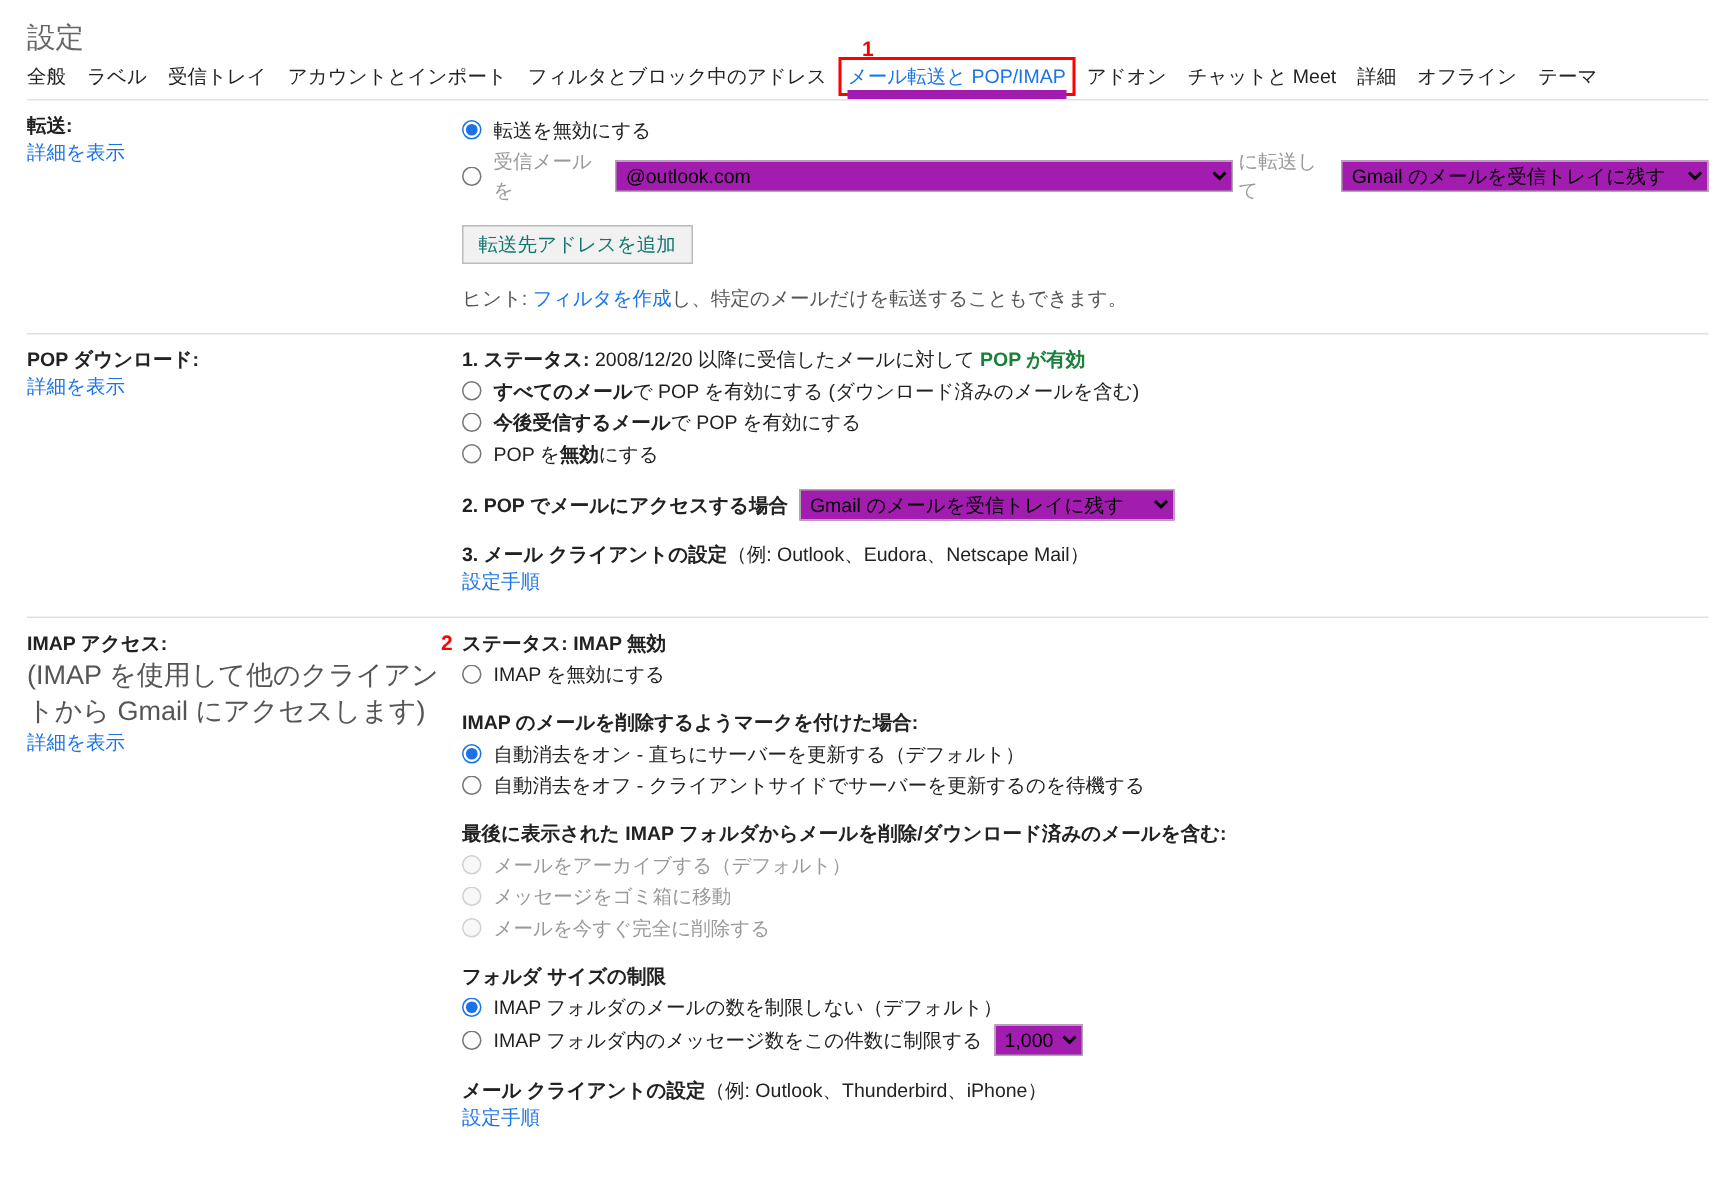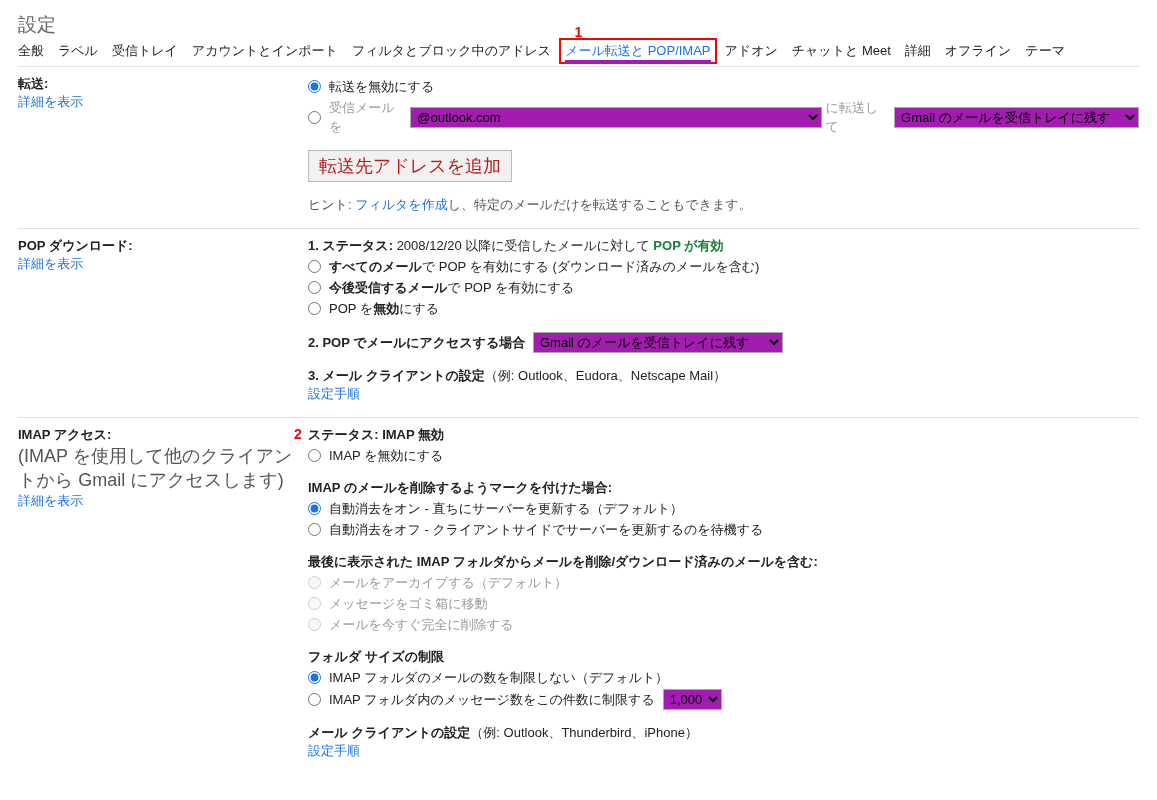--- a/index.html
+++ b/index.html
@@ -24,21 +24,21 @@
     font-size: 13px;
     color: #222;
     padding-bottom: 6px;
   }
   .tab {
     cursor: pointer;
     white-space: nowrap;
   }
   .tab.active {
     color: #1a73e8;
-    border-bottom: 4px solid #a21caf;
+    border-bottom: 6px solid #a21caf;
     padding-bottom: 2px;
   }
   .tab-highlight {
     border: 2px solid #ff0000;
     padding: 2px 4px;
     margin: -4px -6px;
     display: inline-block;
   }
   .section {
     display: flex;
@@ -74,23 +74,23 @@
   }
   .radio-row input[type=radio] {
     margin: 0 4px 0 0;
     accent-color: #1a73e8;
   }
   .disabled { color: #999; }
   .btn {
     background: #f1f1f1;
     border: 1px solid #bbb;
     padding: 3px 10px;
-    font-size: 18px;
+    font-size: 13px;
     cursor: pointer;
-    color: #b91c1c;
+    color: #0f766e;
   }
   select {
     font-size: 13px;
     padding: 1px 2px;
     border: 1px solid #aaa;
     background: #a21caf;
   }
   .hint { color: #555; }
   .bold { font-weight: 700; }
   .pop-green { color: #188038; font-weight: 700; }

